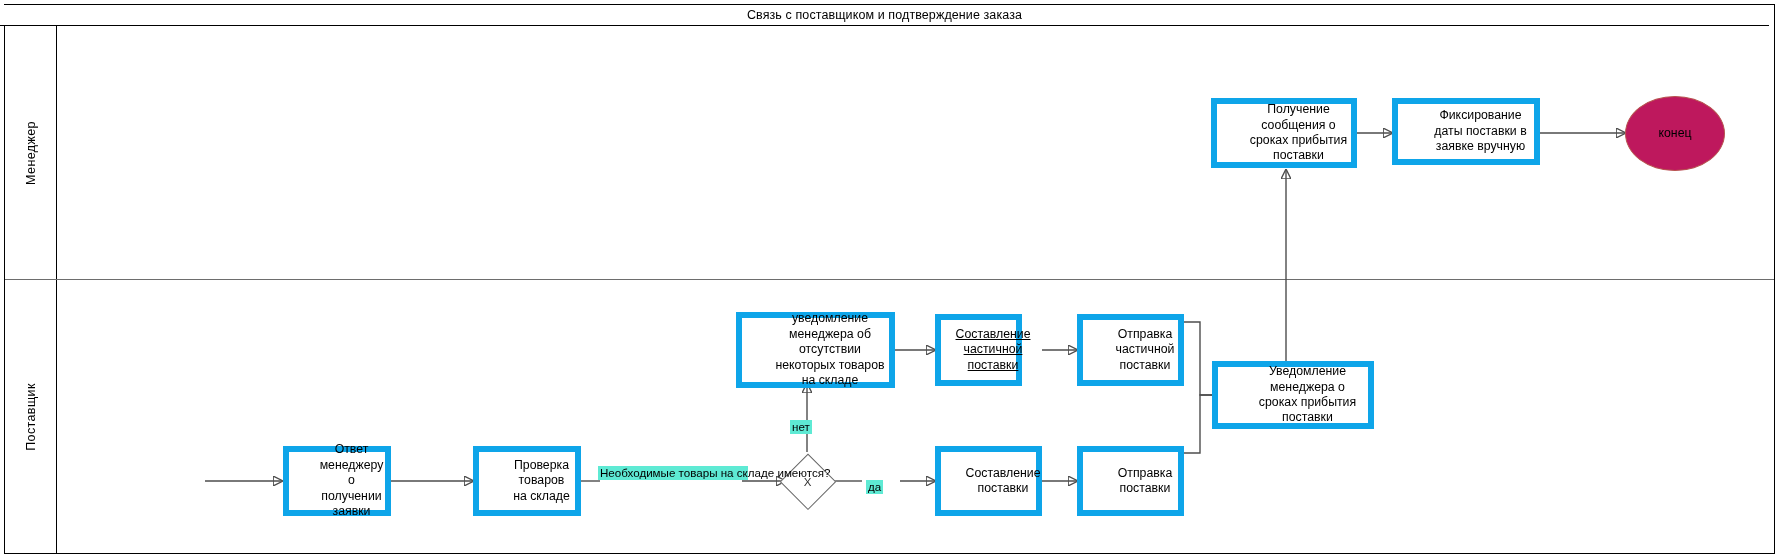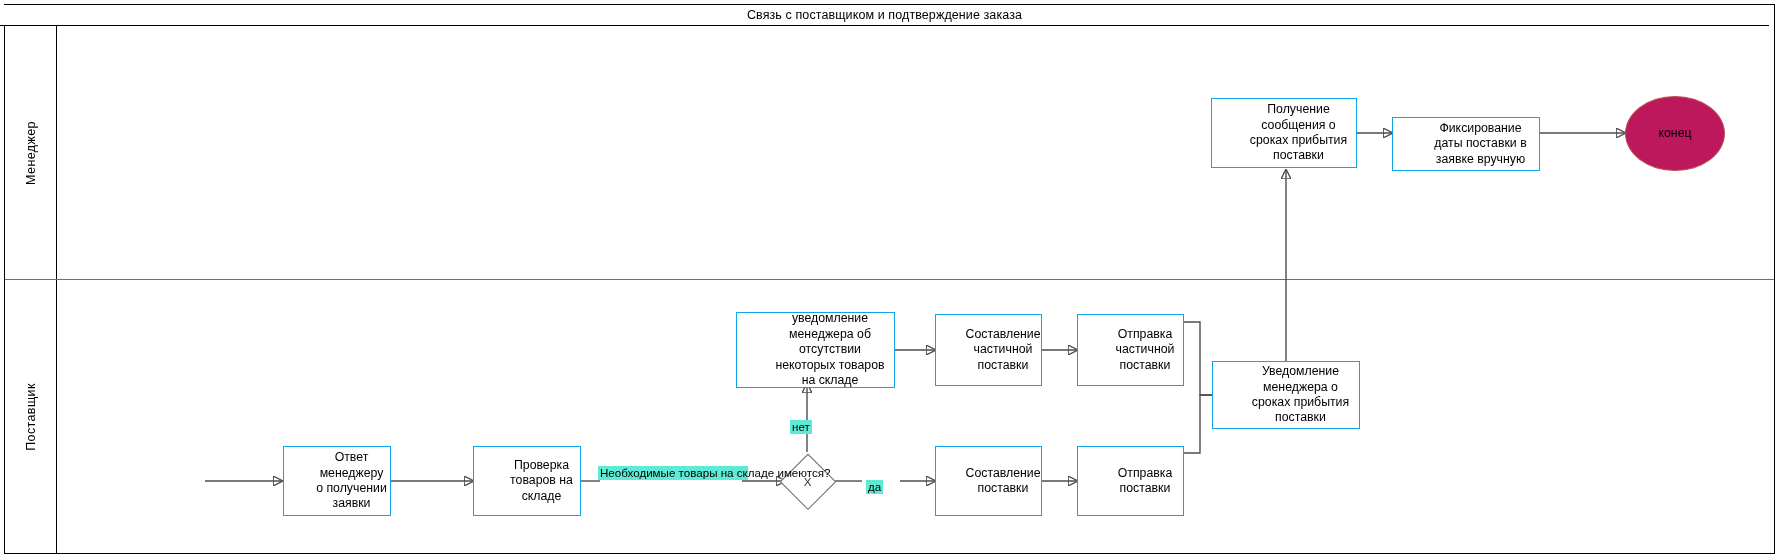--- a/index.html
+++ b/index.html
@@ -82,21 +82,21 @@
     display: flex;
     align-items: center;
     justify-content: center;
     text-align: center;
     font-size: 12.3px;
     line-height: 1.26;
     padding: 2px 3px;
     background: #ffffff;
   }
   .task {
-    border: 1px solid #0ea5e9;
+    border: 6px solid #0ea5e9;
     background: #ffffff;
     padding-left: 32px;
   }
   .event {
     border: 1px solid #82b366;
     border-radius: 50%;
     background: #d5e8d4;
   }
   .event.end {
     border-color: #b85450;
@@ -204,45 +204,45 @@
 
     <path d="M 1286 380 L 1286 170" marker-end="url(#arrow)"></path>
 
     <path d="M 1357 133 L 1392 133" marker-end="url(#arrow)"></path>
 
     <path d="M 1540 133 L 1625 133" marker-end="url(#arrow)"></path>
   </svg>
 
   <div class="node task" style="left:1211px; top:98px; width:146px; height:70px;">Получение сообщения о сроках прибытия поставки</div>
 
-  <div class="node task" style="left:1392px; top:98px; width:148px; height:54px;margin-top:19px;">Фиксирование даты поставки в заявке вручную</div>
+  <div class="node task" style="left:1392px; top:98px; width:148px; height:67px;">Фиксирование даты поставки в заявке вручную</div>
 
   <div class="node event end" style="left:1625px; top:96px; width:100px; height:75px;">конец</div>
 
 
   <div class="node task" style="left:283px; top:446px; width:108px; height:70px;">Ответ менеджеру о получении заявки</div>
 
   <div class="node task" style="left:473px; top:446px; width:108px; height:70px;">Проверка товаров на складе</div>
 
   <div class="gateway-wrap" style="left:779px; top:453px; width:57px; height:57px;">
     <div class="diamond"></div>
     <div class="gw-text">X</div>
   </div>
 
   <div class="node task" style="left:736px; top:312px; width:159px; height:76px;">уведомление менеджера об отсутствии некоторых товаров на складе</div>
 
-  <div class="node task" style="left:935px; top:314px; width:107px; height:72px;">Составление частичной поставки</div>
+  <div class="node task" style="left:935px; top:314px; width:87px; height:72px;text-decoration:underline;">Составление частичной поставки</div>
 
   <div class="node task" style="left:1077px; top:314px; width:107px; height:72px;">Отправка частичной поставки</div>
 
   <div class="node task" style="left:935px; top:446px; width:107px; height:70px;">Составление поставки</div>
 
   <div class="node task" style="left:1077px; top:446px; width:107px; height:70px;">Отправка поставки</div>
 
-  <div class="node task" style="left:1212px; top:361px; width:148px; height:68px;">Уведомление менеджера о сроках прибытия поставки</div>
+  <div class="node task" style="left:1212px; top:361px; width:162px; height:68px;">Уведомление менеджера о сроках прибытия поставки</div>
 
   <div class="edge-label" style="left:598px; top:466px; width:146px;">Необходимые товары на складе имеются?</div>
 
   <div class="edge-label" style="left:790px; top:420px;">нет</div>
 
   <div class="edge-label" style="left:866px; top:480px;">да</div>
 
 </div>
 
 </body></html>

